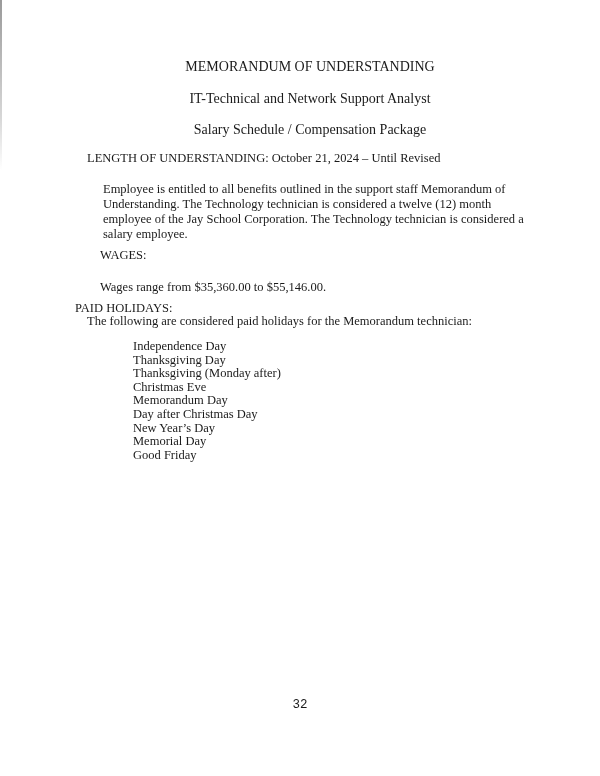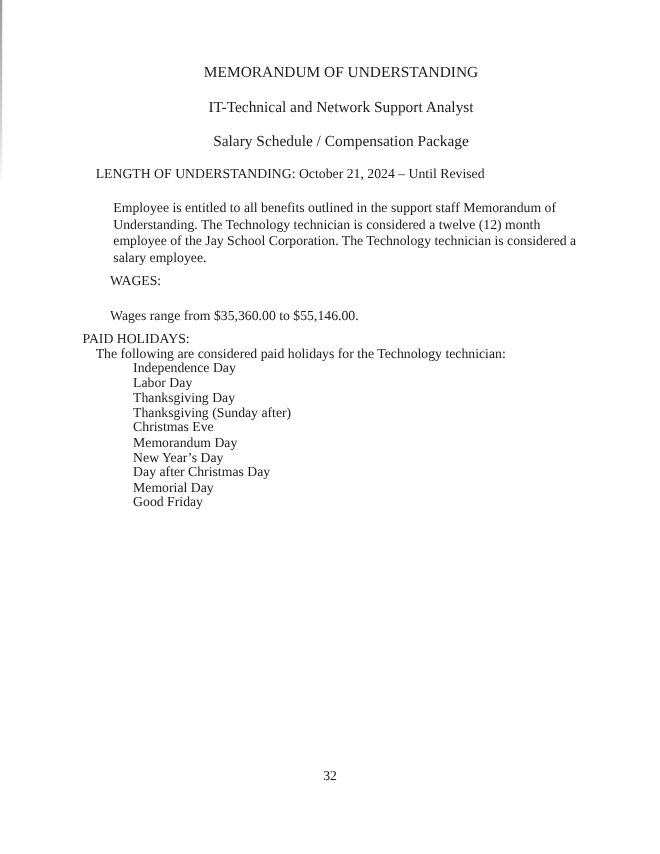--- a/index.html
+++ b/index.html
@@ -9,23 +9,23 @@
     }
     .edge { position: absolute; left: 0; top: 0; width: 2px; height: 170px;
       background: linear-gradient(#9a9a9a, #d8d8d8 70%, #ffffff); }
     .line { position: absolute; font-size: 12.5px; line-height: 15px; white-space: nowrap; }
     .title { position: absolute; left: 0; width: 620px; text-align: center; white-space: nowrap; }
     .t1 { top: 59px; font-size: 14px; }
     .t2 { top: 91px; font-size: 14px; }
     .t3 { top: 122px; font-size: 14px; }
     .u { }
     .para { position: absolute; left: 103px; top: 182px; width: 430px; font-size: 12.5px; line-height: 15px; }
-    .list { position: absolute; left: 121px; top: 328px; font-size: 12.5px; line-height: 13.6px; margin: 0; padding: 0; list-style: none; }
+    .list { position: absolute; left: 121px; top: 328px; font-size: 12.5px; line-height: 13.6px; margin: 12px; padding: 0; list-style: none; }
     .list li { white-space: nowrap; }
-    .pagenum { position: absolute; top: 698px; left: 0; width: 600px; text-align: center; font-size: 12.5px; }
+    .pagenum { position: absolute; top: 698px; left: 0; width: 600px; text-align: center; font-size: 12.5px; font-family: Liberation Mono, monospace; }
   </style>
 </head>
 <body>
 
 <div class="edge"></div>
 
 <div class="title t1">MEMORANDUM OF UNDERSTANDING</div>
 <div class="title t2">IT-Technical and Network Support Analyst</div>
 <div class="title t3">Salary Schedule / Compensation Package</div>
 
@@ -35,28 +35,27 @@
 
 <div class="para">Employee is entitled to all benefits outlined in the support staff Memorandum of Understanding.  The Technology technician is considered a twelve (12) month employee of the Jay School Corporation.  The Technology technician is considered a salary employee.</div>
 
 <div class="line" style="left:87px; top:248px;margin-left:13px;">
   <span class="u">WAGES</span><span>:</span>
 </div>
 
 <div class="line" style="left:87px; top:280px;margin-left:13px;">Wages range from $35,360.00 to $55,146.00.</div>
 
 <div class="line u" style="left:75px; top:301px;">PAID HOLIDAYS:</div>
-<div class="line" style="left:87px; top:314px;">The following are considered paid holidays for the Technology technician:</div>
+<div class="line" style="left:87px; top:314px;">The following are considered paid holidays for the Memorandum technician:</div>
 
 <ul class="list">
   <li>Independence Day</li>
-  <li>Labor Day</li>
   <li>Thanksgiving Day</li>
-  <li>Thanksgiving (Sunday after)</li>
+  <li>Thanksgiving (Monday after)</li>
   <li>Christmas Eve</li>
   <li>Memorandum Day</li>
+  <li>Day after Christmas Day</li>
   <li>New Year’s Day</li>
-  <li>Day after Christmas Day</li>
   <li>Memorial Day</li>
   <li>Good Friday</li>
 </ul>
 
 <div class="pagenum">32</div>
 
 </body></html>

